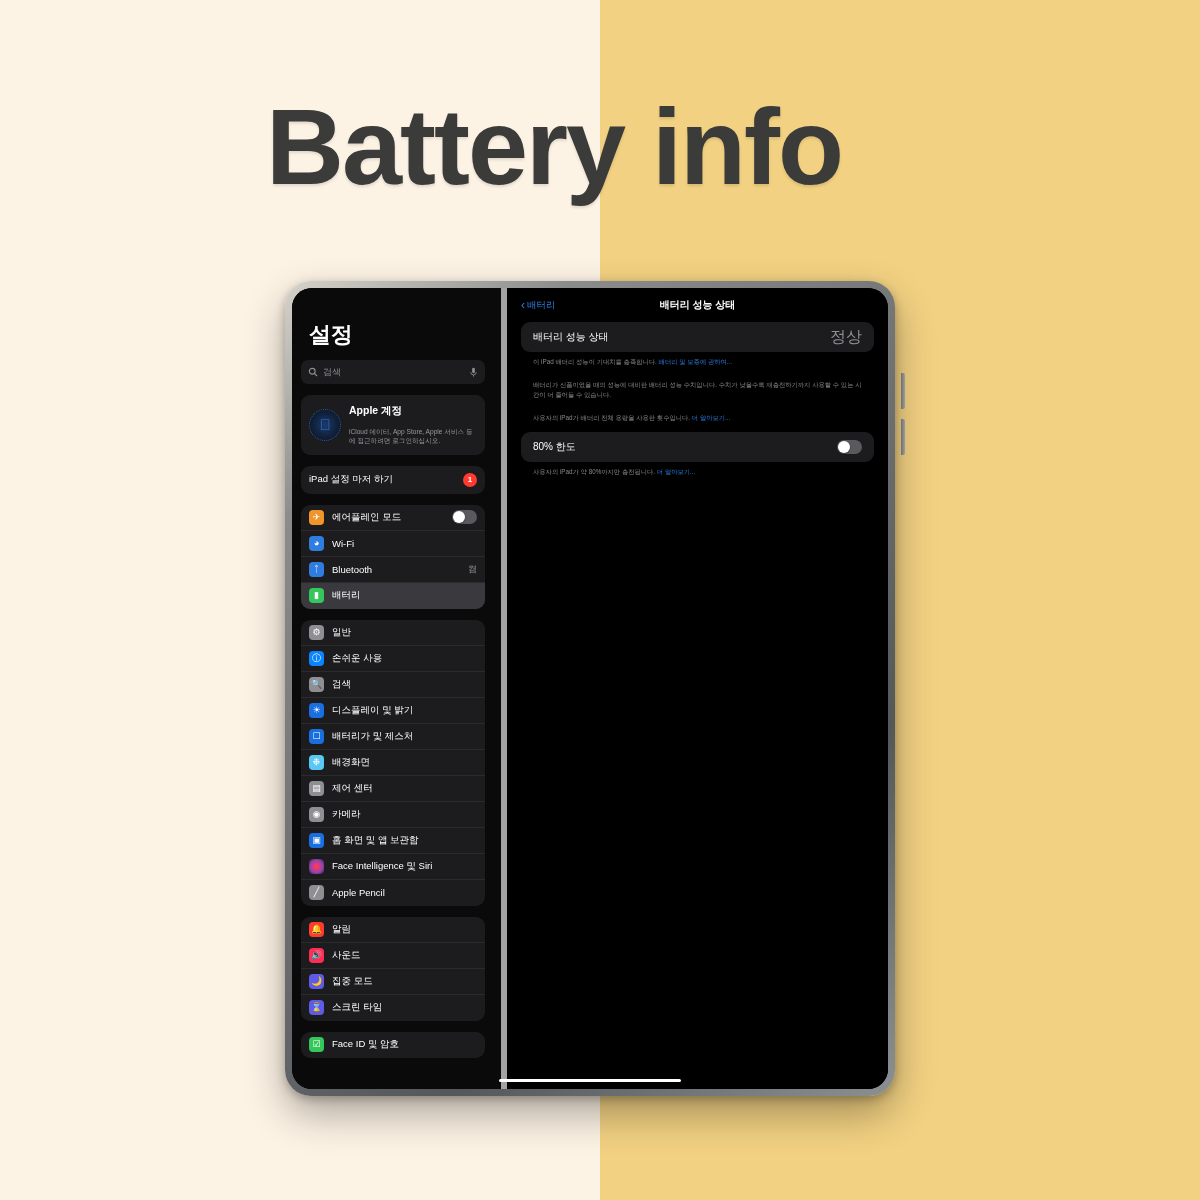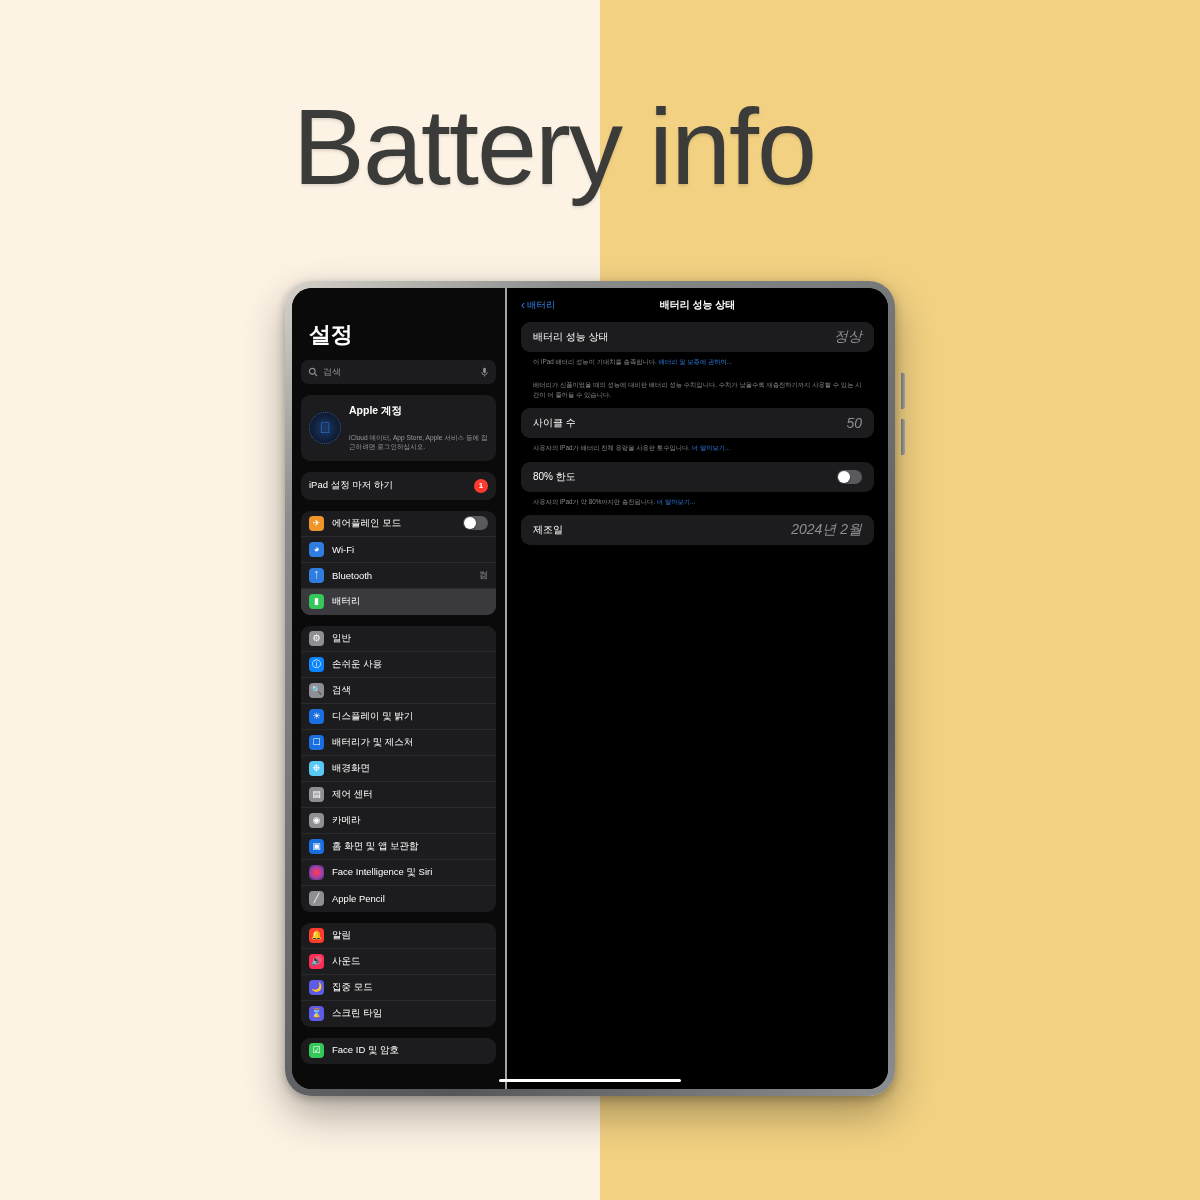--- a/index.html
+++ b/index.html
@@ -17,21 +17,21 @@
     position: absolute; top: 0; left: 600px;
     width: 600px; height: 1200px;
     background: #f2d182;
   }
   
   .headline {
     position: absolute;
     top: 88px; left: 0; width: 1108px;
     text-align: center;
     font-size: 108px;
-    font-weight: normal;
+    font-weight: bold;
     letter-spacing: -2px;
     color: #3b3b39;
     line-height: 1.1;
     text-shadow: 0 2px 3px rgba(0,0,0,0.12);
   }
   
   .tablet {
     position: absolute;
     left: 285px; top: 281px;
     width: 610px; height: 815px;
@@ -55,23 +55,23 @@
     background: linear-gradient(90deg,#6b6d6f,#9a9c9d);
     border-radius: 0 2px 2px 0;
   }
   .side-btn.v1 { top: 92px; height: 36px; }
   .side-btn.v2 { top: 138px; height: 36px; }
   
   .sidebar {
     width: 215px;
     height: 100%;
     background: #0a0a0a;
-    padding: 26px 9px 0 9px;
+    padding: 26px 16px 0 9px;
     overflow: hidden;
-    border-right: 2px solid #a3a3a3;
+    border-right: 6px solid #a3a3a3;
     flex: 0 0 215px;
   }
   .settings-title {
     font-size: 22px; font-weight: bold; color: #fff;
     padding: 6px 8px 10px 8px;
     letter-spacing: -0.3px;
   }
   .search-box {
     display: flex; align-items: center;
     height: 24px;
@@ -97,21 +97,21 @@
   .acct-logo {
     width: 32px; height: 32px; flex: 0 0 32px;
     border-radius: 50%;
     background: radial-gradient(circle at 50% 50%, #1b3a6b 0%, #101f38 60%, #0d1422 100%);
     display: flex; align-items: center; justify-content: center;
     position: relative;
     border: 1px dotted #3a5a8c;
   }
   .acct-logo .apple { font-size: 15px; color: #2f7de1; line-height: 1; }
   .acct-text { flex: 1; min-width: 0; }
-  .acct-title { font-size: 10.5px; font-weight: bold; color: #fff; margin-bottom: 16px; }
+  .acct-title { font-size: 10.5px; font-weight: bold; color: #fff; margin-bottom: 10px; }
   .acct-sub { font-size: 6.6px; color: #9a9a9f; line-height: 1.35; }
   .simple-row {
     display: flex; align-items: center;
     padding: 7px 8px;
     gap: 12px;
     min-height: 26px;
   }
   .simple-row .label { font-size: 9.5px; color: #fff; flex: 1; }
   .badge {
     width: 14px; height: 14px; border-radius: 50%;
@@ -177,21 +177,21 @@
     overflow: hidden;
   }
   .card-row {
     display: flex; align-items: center; justify-content: space-between;
     padding: 0 12px;
     height: 30px;
     border-bottom: 0.5px solid #2c2c2e;
   }
   .card-row:last-child { border-bottom: none; }
   .card-row .k { font-size: 10px; color: #fff; }
-  .card-row .v { font-size: 14px; color: #8e8e93; font-style: italic; }
+  .card-row .v { font-size: 16px; color: #8e8e93; }
   .footnote {
     font-size: 6.3px; color: #8a8a8f;
     line-height: 1.5;
     padding: 5px 12px 9px 12px;
   }
   .footnote .lnk { color: #2f7de1; }
   .home-indicator {
     position: absolute;
     bottom: 7px; left: 50%;
     transform: translateX(-50%);
@@ -364,47 +364,37 @@
             <span class="k">배터리 성능 상태</span>
             <span class="v">정상</span>
           </div>
         </div>
         <div class="footnote">
           <span>이 iPad 배터리 성능이 기대치를 충족합니다. </span><span class="lnk">배터리 및 보증에 관하여...</span>
         </div>
 
         <div class="footnote">배터리가 신품이었을 때의 성능에 대비한 배터리 성능 수치입니다. 수치가 낮을수록 재충전하기까지 사용할 수 있는 시간이 더 줄어들 수 있습니다.</div>
 
-        <div class="card">
-          <div class="card-row">
-            <span class="k">사이클 수</span>
-            <span class="v">50</span>
-          </div>
-        </div>
         <div class="footnote">
           <span>사용자의 iPad가 배터리 전체 용량을 사용한 횟수입니다. </span><span class="lnk">더 알아보기...</span>
         </div>
 
         <div class="card">
           <div class="card-row">
             <span class="k">80% 한도</span>
             <span class="toggle off">
                 <span class="knob"></span>
               </span>
           </div>
         </div>
         <div class="footnote">
           <span>사용자의 iPad가 약 80%까지만 충전됩니다. </span><span class="lnk">더 알아보기...</span>
         </div>
 
         <div class="card">
-          <div class="card-row">
-            <span class="k">제조일</span>
-            <span class="v">2024년 2월</span>
-          </div>
         </div>
 
       </div>
 
       <div class="home-indicator"></div>
     </div>
   </div>
 </div>
 
 </body></html>

